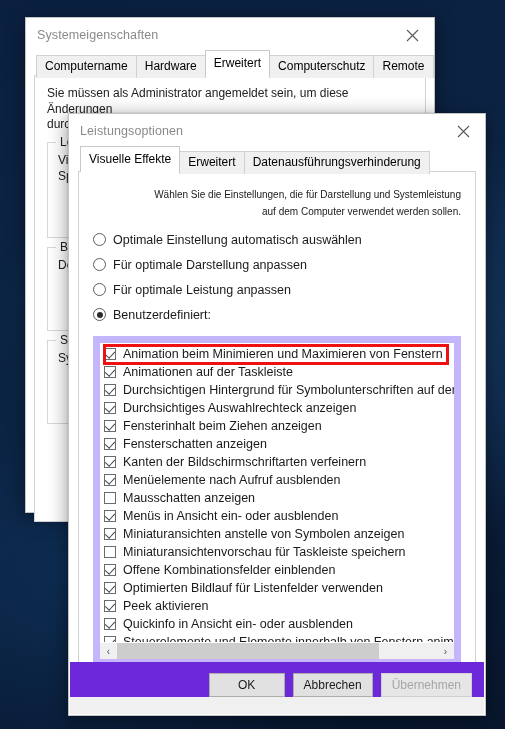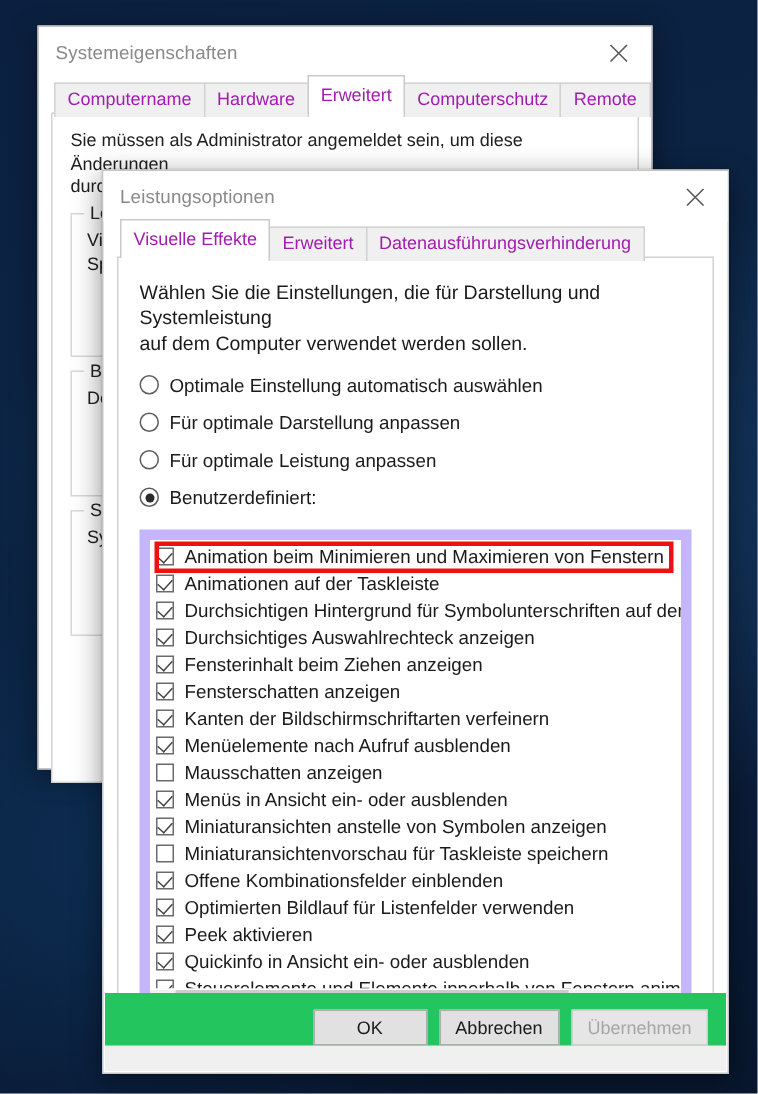--- a/index.html
+++ b/index.html
@@ -35,21 +35,21 @@
     color:#666; font-size:15px; line-height:1;
   }
   .close-btn svg { display:block; }
 
   
   .tabstrip {
     display:flex; align-items:flex-end; height:24px;
     padding-left:10px; position:relative; z-index:3;
   }
   .tab {
-    font-size:12px; color:#a21caf; padding:3px 8px 4px 8px;
+    font-size:12px; color:#000000; padding:3px 8px 4px 8px;
     border:1px solid #d2d2d2; background:#f0f0f0; border-bottom:none;
     margin-right:-1px; line-height:15px; white-space:nowrap;
     position:relative; top:2px;
   }
   .tab.active {
     background:#ffffff; border-color:#c9c9c9; top:0; padding-top:5px; padding-bottom:5px;
     z-index:4;
   }
   .tabpanel {
     border:1px solid #d2d2d2; background:#ffffff; position:relative; top:-1px;
@@ -66,21 +66,21 @@
   .groupbox .gb-title {
     position:absolute; top:-8px; left:8px; background:#ffffff; padding:0 4px;
     font-size:12px; color:#202020; white-space:nowrap;
   }
   .gb-line { font-size:12px; color:#202020; line-height:16px; white-space:nowrap; }
 
   
   #perfopts { left:68px; top:113px; width:418px; height:603px; }
   #perfopts .tabstrip { padding-left:11px; }
   #perfopts .tabpanel { margin:0 9px; height:497px; padding:14px 14px 0 14px; }
-  .po-intro { font-size:13px; color:#1a1a1a; line-height:17px; }
+  .po-intro { font-size:10px; color:#1a1a1a; line-height:17px;text-align:right; }
 
   .radios { margin-top:13px; }
   .radio-row {
     display:flex; gap:7px; height:21px; margin-bottom:4px;
     font-size:12.5px; color:#1a1a1a;
   }
   .radio-mark {
     width:13px; height:13px; border:1px solid #5c5c5c; border-radius:50%;
     background:#fff; flex:none; position:relative;
   }
@@ -120,21 +120,21 @@
 
   
   .redbox {
     position:absolute; border:3px solid #ee1111; pointer-events:none;
     left:3px; top:1px; right:5px; height:21px;
   }
 
   
   .buttonbar {
     display:flex; justify-content:flex-end; align-items:flex-start; gap:8px;
-    padding:11px 12px 0 0; background:#22c55e;
+    padding:11px 12px 0 0; background:#6d28d9;
   }
   #perfopts .footer {
     position:absolute; left:1px; right:1px; bottom:1px; height:52px; background:#f0f0f0;
   }
   .btn {
     min-width:76px; height:24px; font-size:12px; color:#1a1a1a;
     border:1px solid #adadad; background:#e1e1e1;
     display:flex; align-items:center; justify-content:center; white-space:nowrap;
     padding:0 10px;
   }

